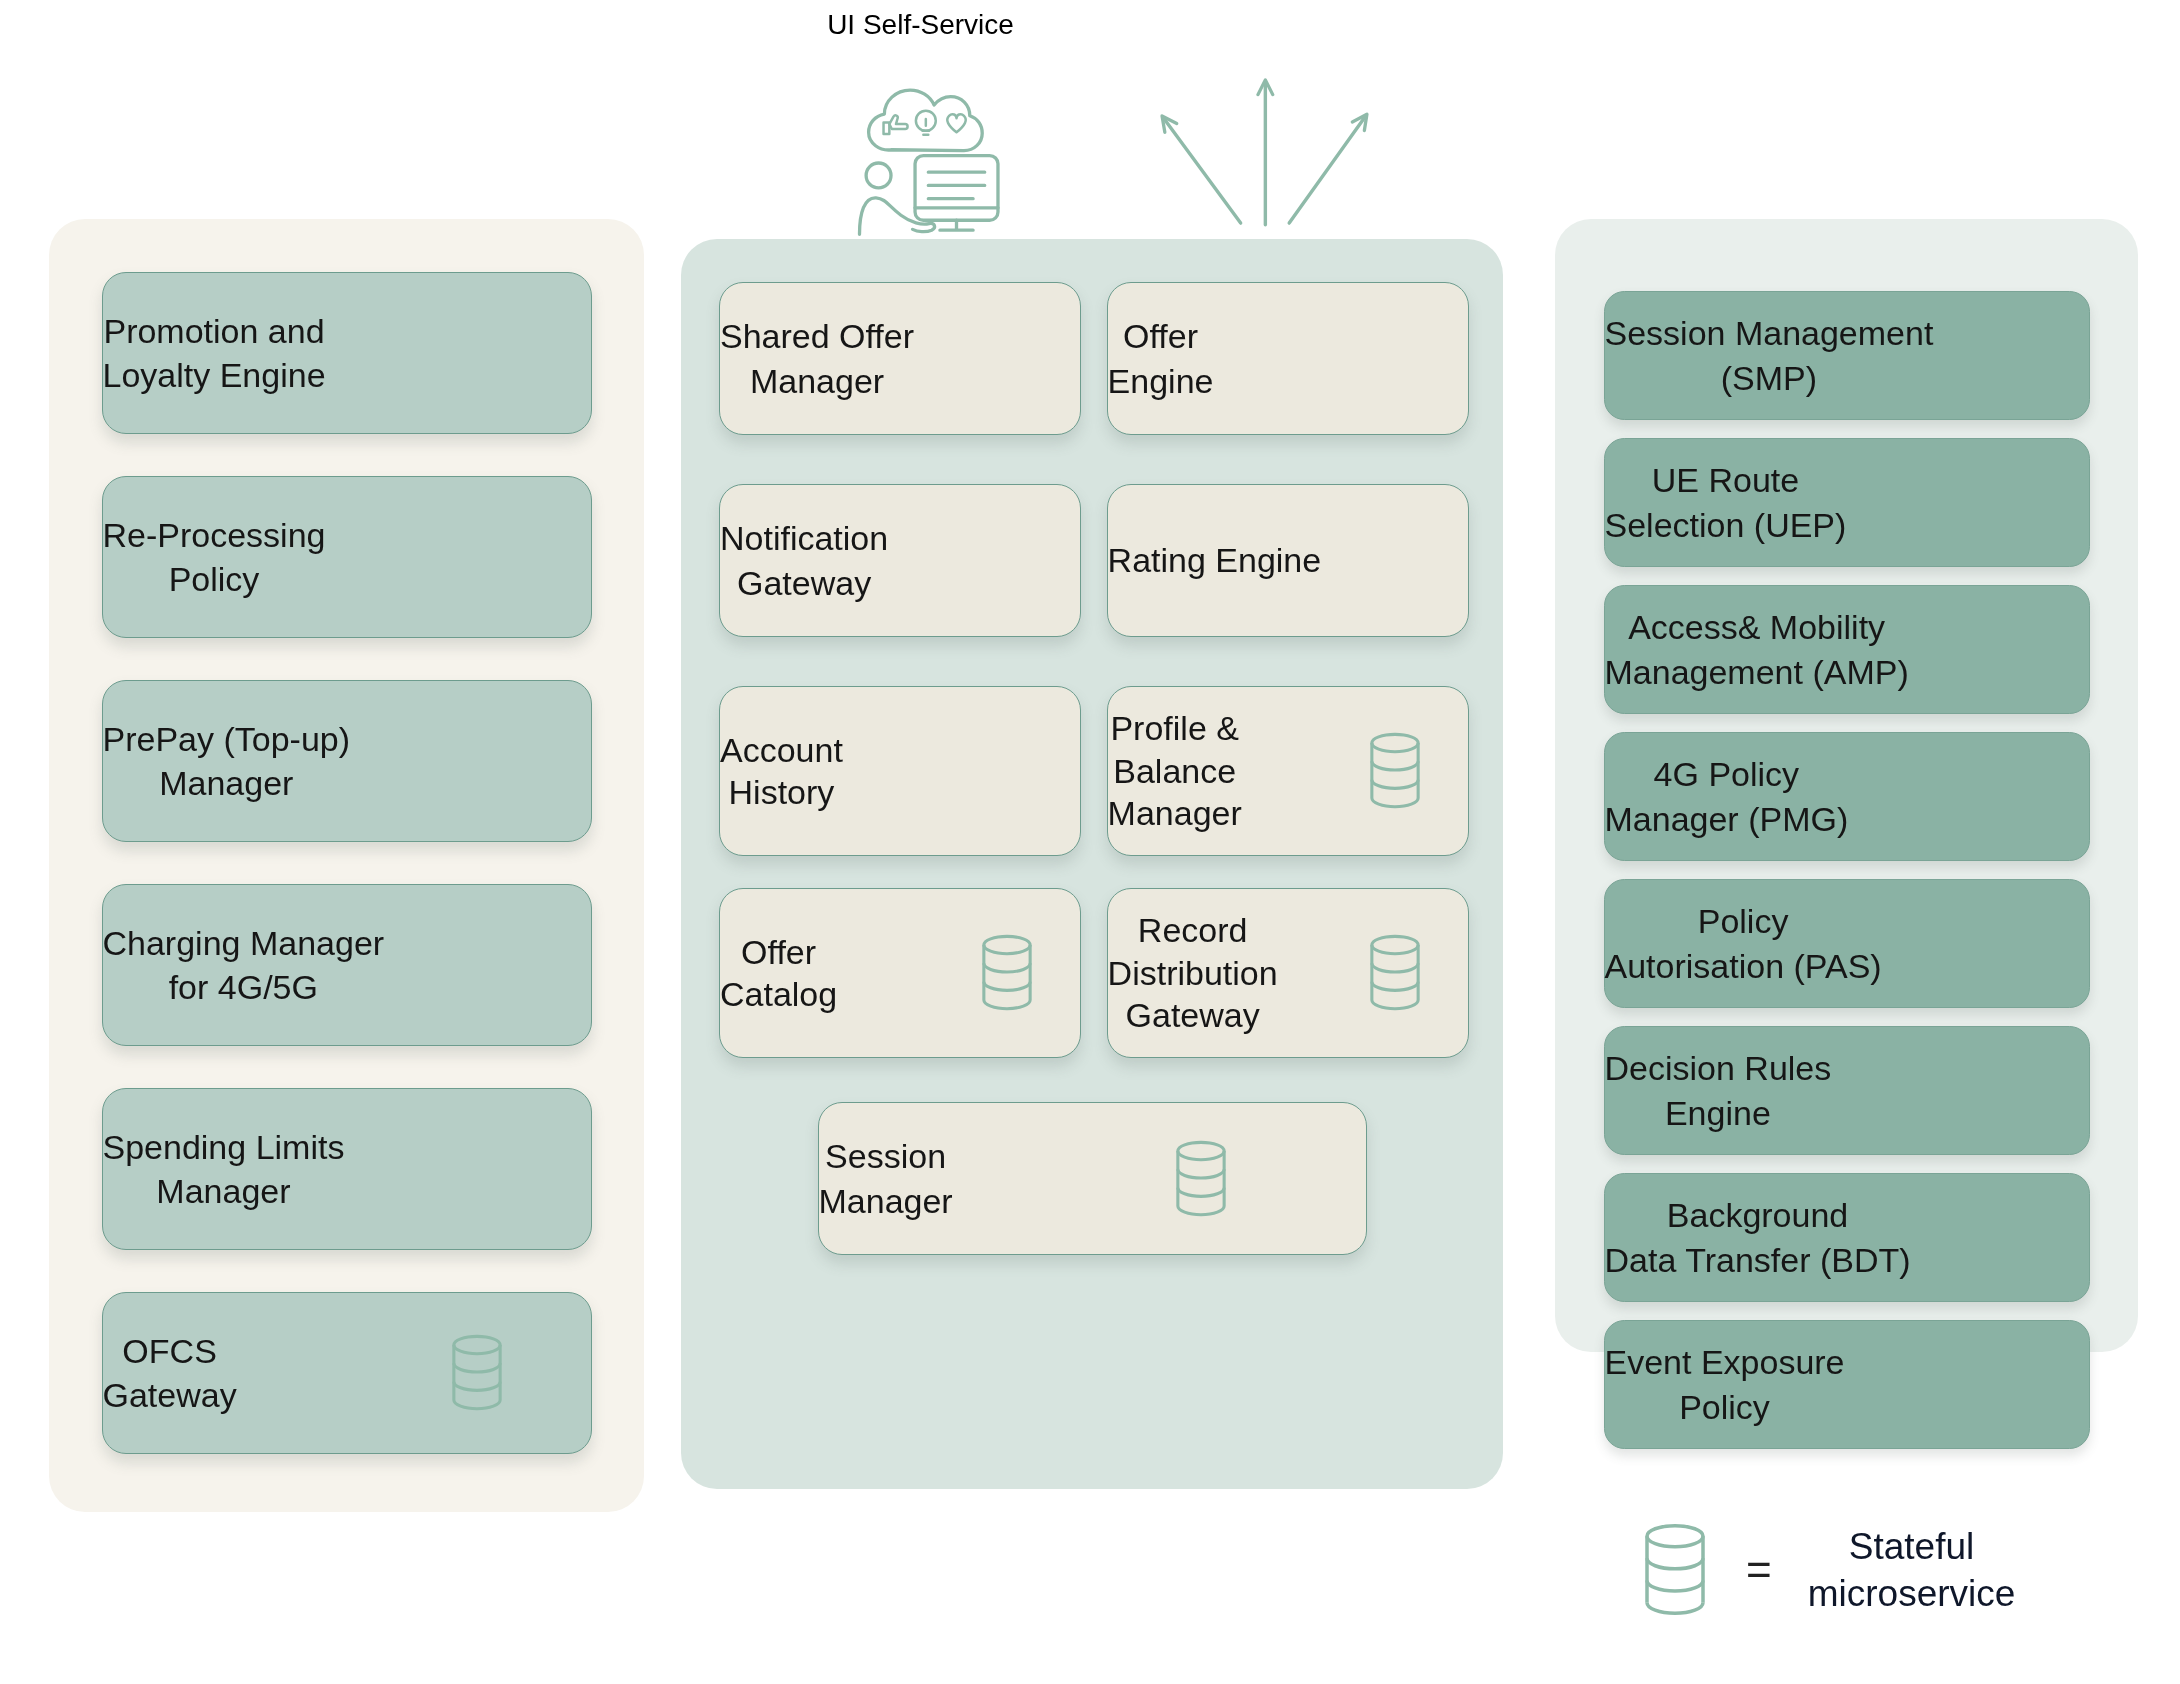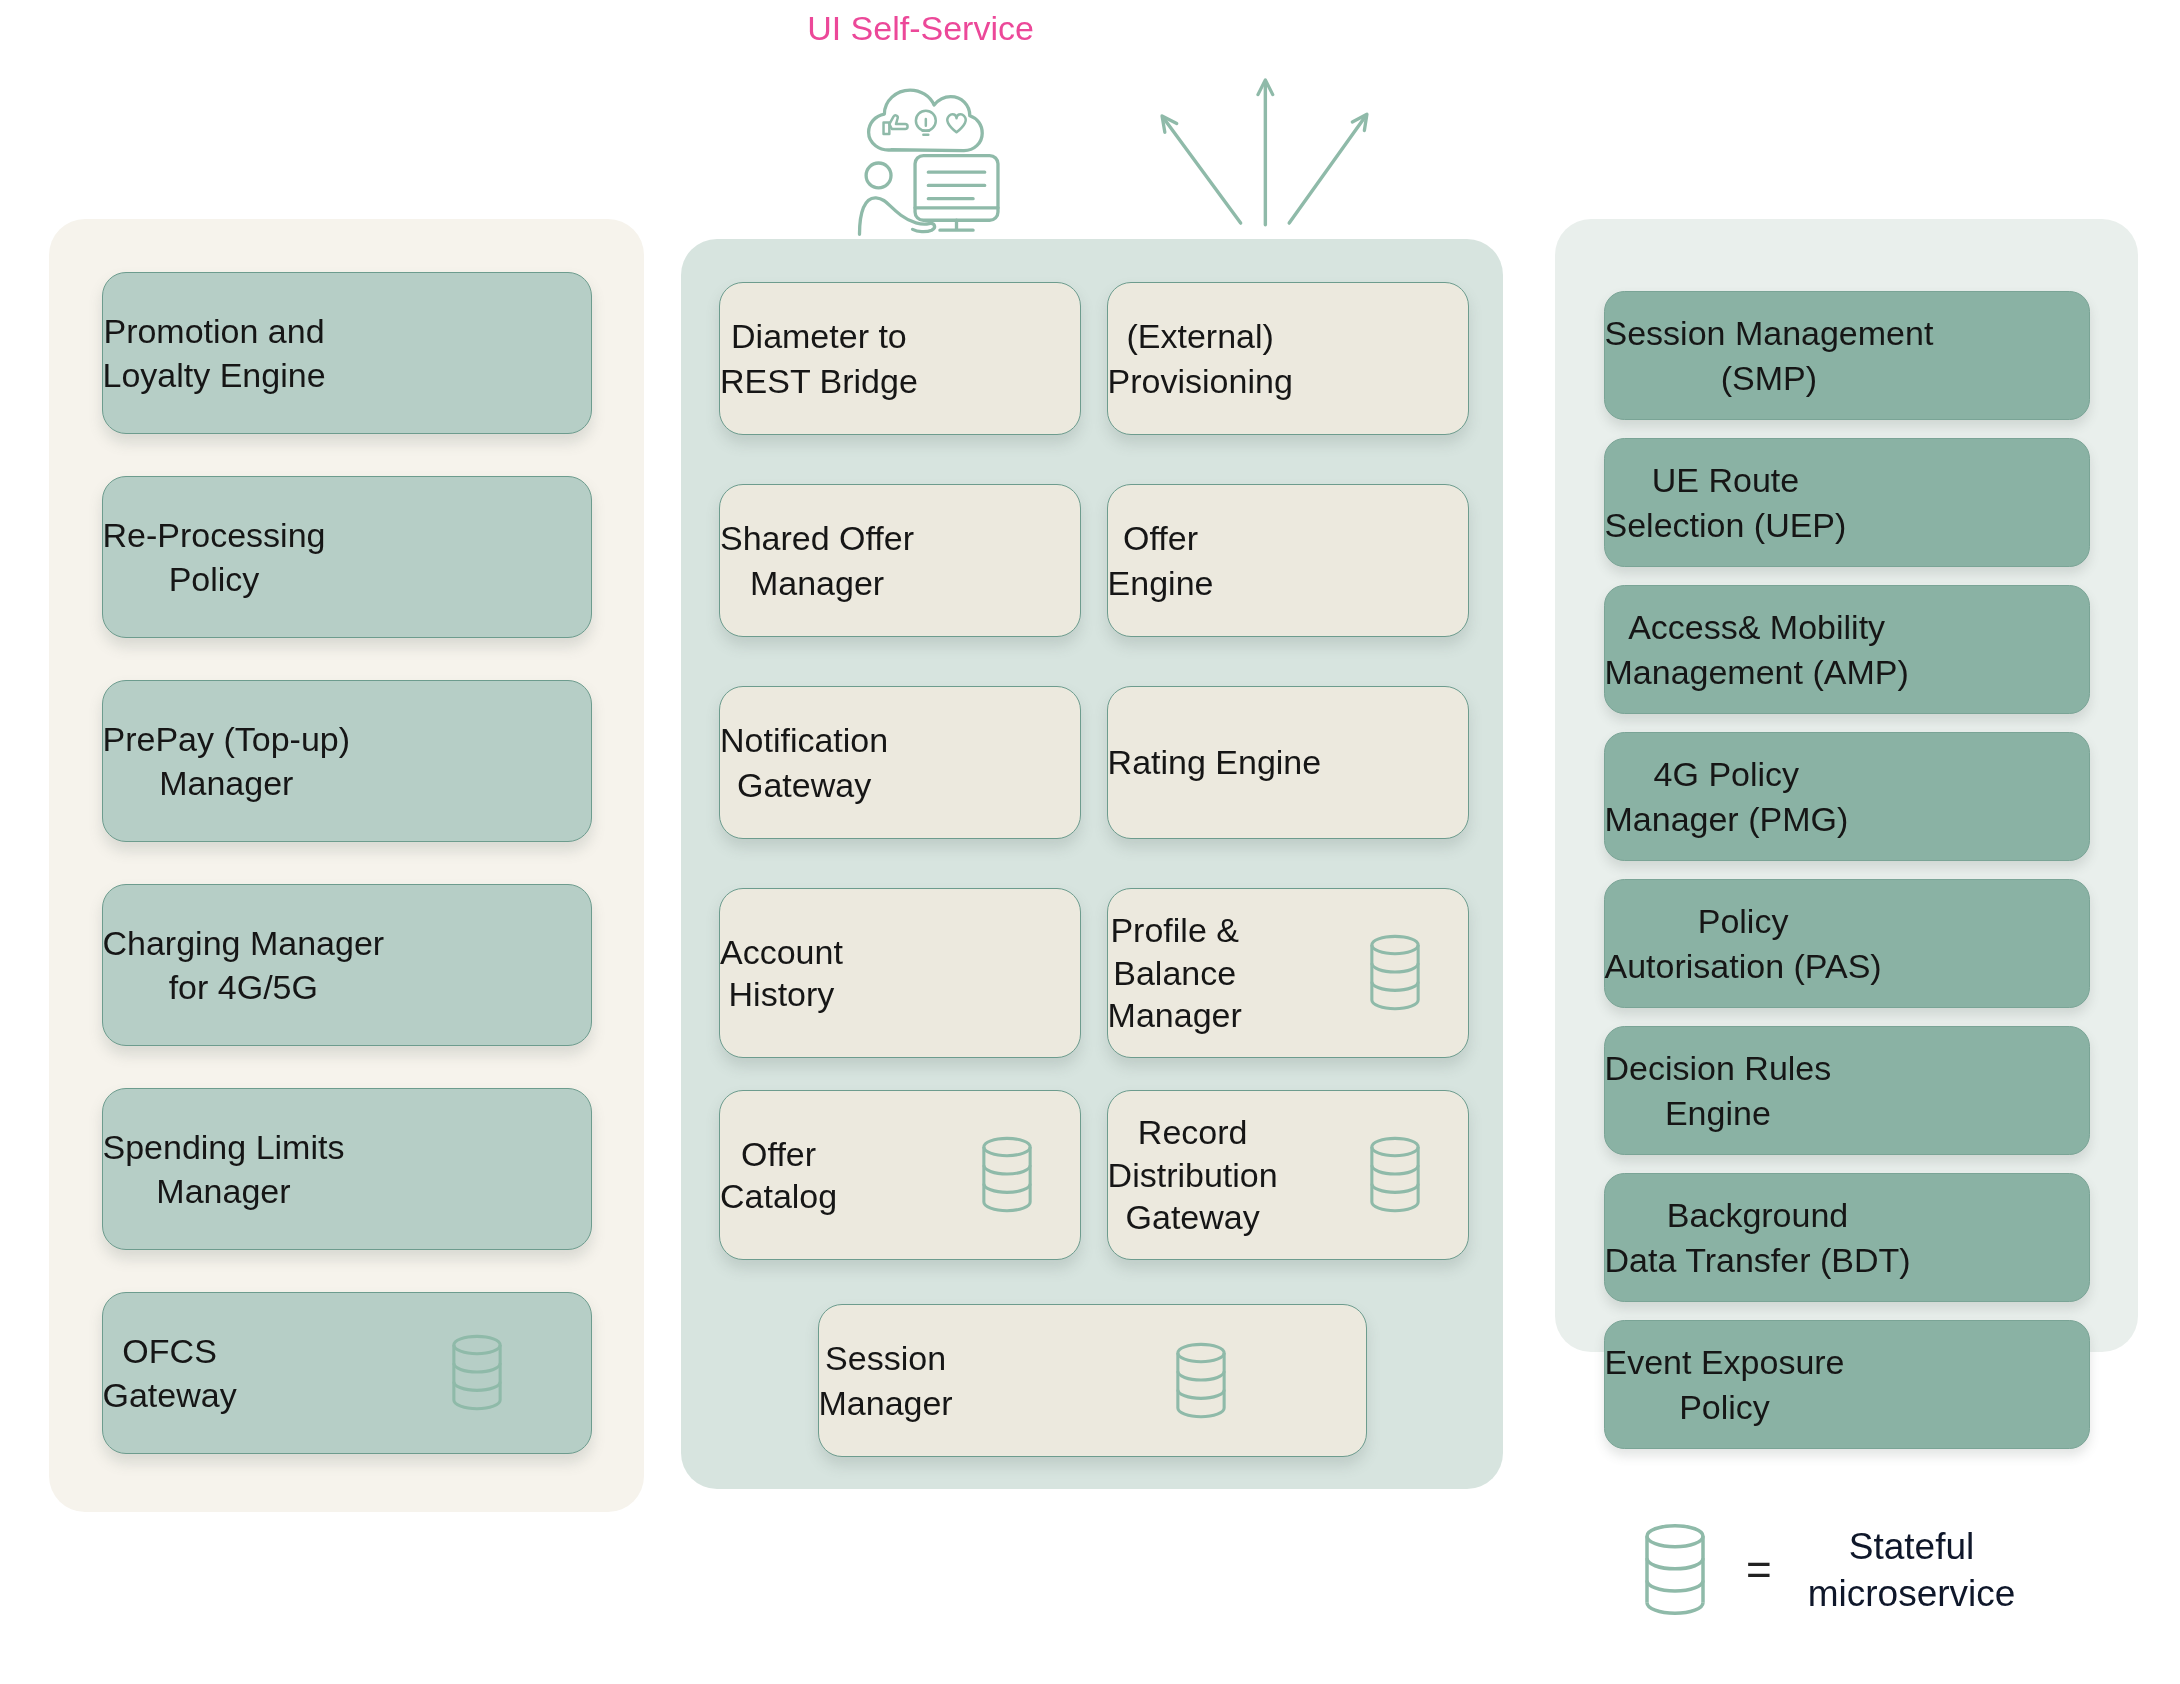--- a/index.html
+++ b/index.html
@@ -2,21 +2,21 @@
 <html style="font-size:13.6px"><head>
 <meta charset="utf-8">
 <style>
   html,body{margin:0;padding:0;background:#ffffff;}
   body{width:2181px;height:1684px;position:relative;overflow:hidden;
        font-family:"Liberation Sans","DejaVu Sans",sans-serif;color:#161616;}
 
   .stage{position:absolute;inset:0;}
 
   .title{position:absolute;left:750px;top:8.5px;width:341px;text-align:center;
-         font-size:34px;color:#ec4899;}
+         font-size:28px;color:#000000;}
 
   .hdr-icon{position:absolute;left:840px;top:66px;width:170px;height:170px;}
   .arrows{position:absolute;left:1141px;top:68px;width:247px;height:162px;}
 
   .panel{position:absolute;border-radius:36px;box-sizing:border-box;}
   .panel.left{left:49px;top:219px;width:595px;height:1293px;background:#f6f3ec;
               display:flex;flex-direction:column;align-items:center;
               padding-top:53px;gap:42px;}
   .panel.mid{left:681px;top:239px;width:822px;height:1250px;background:#d7e4df;
              padding:43px 38px 0 38px;}
@@ -135,30 +135,20 @@
         <ellipse cx="30" cy="13" rx="24" ry="9"></ellipse>
         <path d="M6 13 V70 M54 13 V70"></path>
         <path d="M6 70 A24 9 0 0 0 54 70"></path>
         <path d="M6 32 A24 9 0 0 0 54 32"></path>
         <path d="M6 51 A24 9 0 0 0 54 51"></path>
       </svg>
     </div>
   </section>
 
   <section class="panel mid">
-    <div class="row">
-      <div class="box cream">
-        <span class="lbl">Diameter to
-REST Bridge</span>
-      </div>
-      <div class="box cream">
-        <span class="lbl">(External)
-Provisioning</span>
-      </div>
-    </div>
     <div class="row">
       <div class="box cream">
         <span class="lbl">Shared Offer
 Manager</span>
       </div>
       <div class="box cream">
         <span class="lbl">Offer
 Engine</span>
       </div>
     </div>

